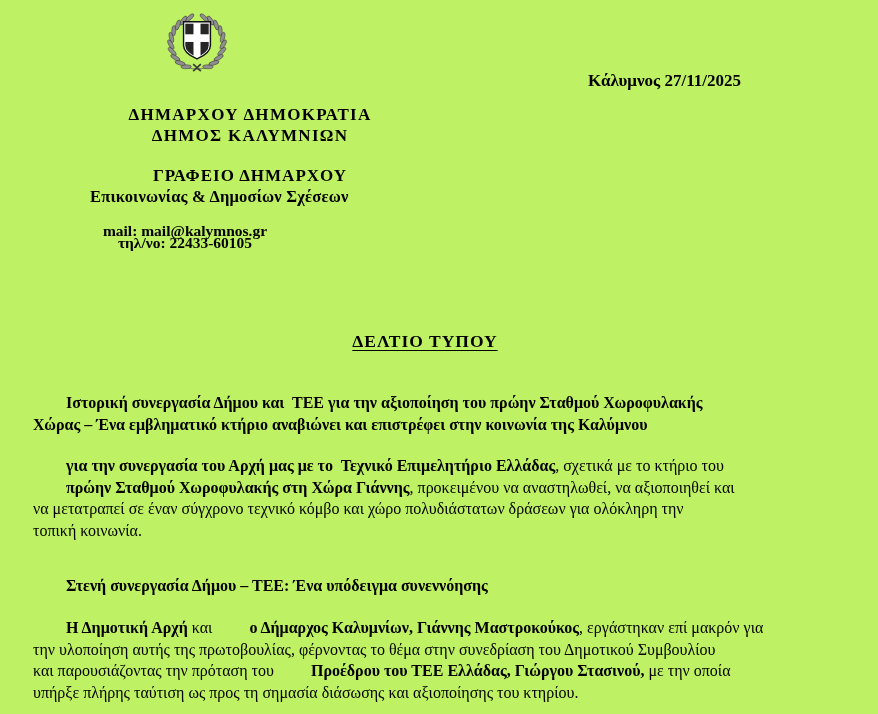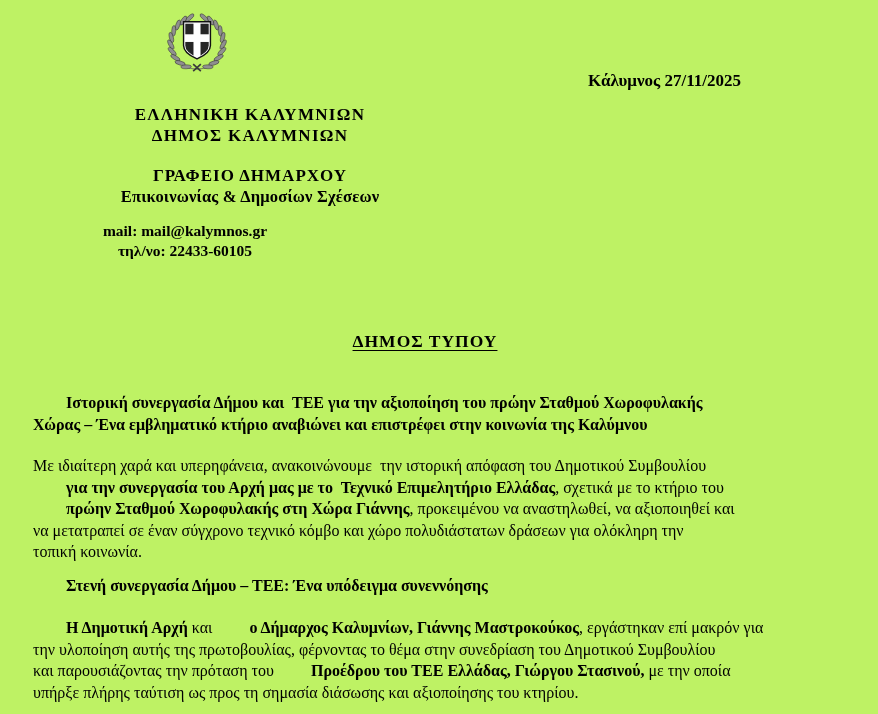--- a/index.html
+++ b/index.html
@@ -8,21 +8,21 @@
     width:878px;height:714px;
     background:#bef264;
     overflow:hidden;
     font-family:"Liberation Serif","DejaVu Serif",serif;
     color:#000000;
     margin:0 auto;
   }
   .abs{position:absolute;}
   .hdr-main{left:90px;width:320px;font-size:17px;font-weight:bold;letter-spacing:1.3px;text-align:center;line-height:21px;}
   .hdr-office{left:90px;width:320px;font-size:17px;font-weight:bold;letter-spacing:1px;text-align:center;line-height:21px;}
-  .hdr-office-sub{left:90px;width:320px;font-size:16.5px;font-weight:bold;letter-spacing:0.2px;text-align:center;line-height:21px;}
+  .hdr-office-sub{left:90px;width:320px;font-size:16.5px;font-weight:bold;letter-spacing:0.2px;text-align:left;line-height:21px;}
   .hdr-contact{left:85px;width:200px;font-size:15.5px;font-weight:bold;text-align:center;line-height:20px;}
   .date-line{left:588px;top:71px;font-size:17px;font-weight:bold;}
   .doc-title{
     left:33px;width:784px;top:331px;
     font-size:17.5px;font-weight:bold;letter-spacing:1px;
     text-align:center;
     text-decoration:underline;
     text-underline-offset:3px;
   }
   .para{
@@ -75,33 +75,32 @@
         <rect x="31.5" y="22.5" width="13" height="17"></rect>
         <rect x="55.5" y="22.5" width="13" height="17"></rect>
         <rect x="31.5" y="51.5" width="13" height="25"></rect>
         <rect x="55.5" y="51.5" width="13" height="25"></rect>
       </g>
     </svg>
   </div>
 
   <div class="abs date-line">Κάλυμνος 27/11/2025</div>
 
-  <div class="abs hdr-main" style="top:104px;">ΕΛΛΗΝΙΚΗ ΚΑΛΥΜΝΙΩΝ</div>
+  <div class="abs hdr-main" style="top:104px;">ΔΗΜΑΡΧΟΥ ΔΗΜΟΚΡΑΤΙΑ</div>
   <div class="abs hdr-office" style="top:165px;">ΓΡΑΦΕΙΟ ΔΗΜΑΡΧΟΥ</div>
   <div class="abs hdr-main" style="top:125px;">ΔΗΜΟΣ ΚΑΛΥΜΝΙΩΝ</div>
   <div class="abs hdr-office-sub" style="top:186px;">Επικοινωνίας &amp; Δημοσίων Σχέσεων</div>
   <div class="abs hdr-contact" style="top:221px;">mail: mail@kalymnos.gr</div>
-  <div class="abs hdr-contact" style="top:241px;">τηλ/νο: 22433-60105</div>
+  <div class="abs hdr-contact" style="top:233px;">τηλ/νο: 22433-60105</div>
 
-  <div class="abs doc-title">ΔΗΜΟΣ ΤΥΠΟΥ</div>
+  <div class="abs doc-title">ΔΕΛΤΙΟ ΤΥΠΟΥ</div>
 
   <div class="abs para" style="top:392px;"><b>Ιστορική συνεργασία Δήμου και  ΤΕΕ για την αξιοποίηση του πρώην Σταθμού Χωροφυλακής
 Χώρας – Ένα εμβληματικό κτήριο αναβιώνει και επιστρέφει στην κοινωνία της Καλύμνου</b></div>
-  <div class="abs para" style="top:455px;"><span>Με ιδιαίτερη χαρά και υπερηφάνεια, ανακοινώνουμε  την ιστορική απόφαση του Δημοτικού Συμβουλίου
-</span><b>για την συνεργασία του Αρχή μας με το  Τεχνικό Επιμελητήριο Ελλάδας</b><span>, σχετικά με το κτήριο του
+  <div class="abs para" style="top:455px;"><b>για την συνεργασία του Αρχή μας με το  Τεχνικό Επιμελητήριο Ελλάδας</b><span>, σχετικά με το κτήριο του
 </span><b>πρώην Σταθμού Χωροφυλακής στη Χώρα Γιάννης</b><span>, προκειμένου να αναστηλωθεί, να αξιοποιηθεί και
 να μετατραπεί σε έναν σύγχρονο τεχνικό κόμβο και χώρο πολυδιάστατων δράσεων για ολόκληρη την
 τοπική κοινωνία.</span></div>
   <div class="abs para" style="top:575px;"><b>Στενή συνεργασία Δήμου – ΤΕΕ: Ένα υπόδειγμα συνεννόησης</b></div>
   <div class="abs para" style="top:617px;"><b>Η Δημοτική Αρχή</b><span> και </span><b>ο Δήμαρχος Καλυμνίων, Γιάννης Μαστροκούκος</b><span>, εργάστηκαν επί μακρόν για
 την υλοποίηση αυτής της πρωτοβουλίας, φέρνοντας το θέμα στην συνεδρίαση του Δημοτικού Συμβουλίου
 και παρουσιάζοντας την πρόταση του </span><b>Προέδρου του ΤΕΕ Ελλάδας, Γιώργου Στασινού,</b><span> με την οποία
 υπήρξε πλήρης ταύτιση ως προς τη σημασία διάσωσης και αξιοποίησης του κτηρίου.</span></div>
 
 </div>

